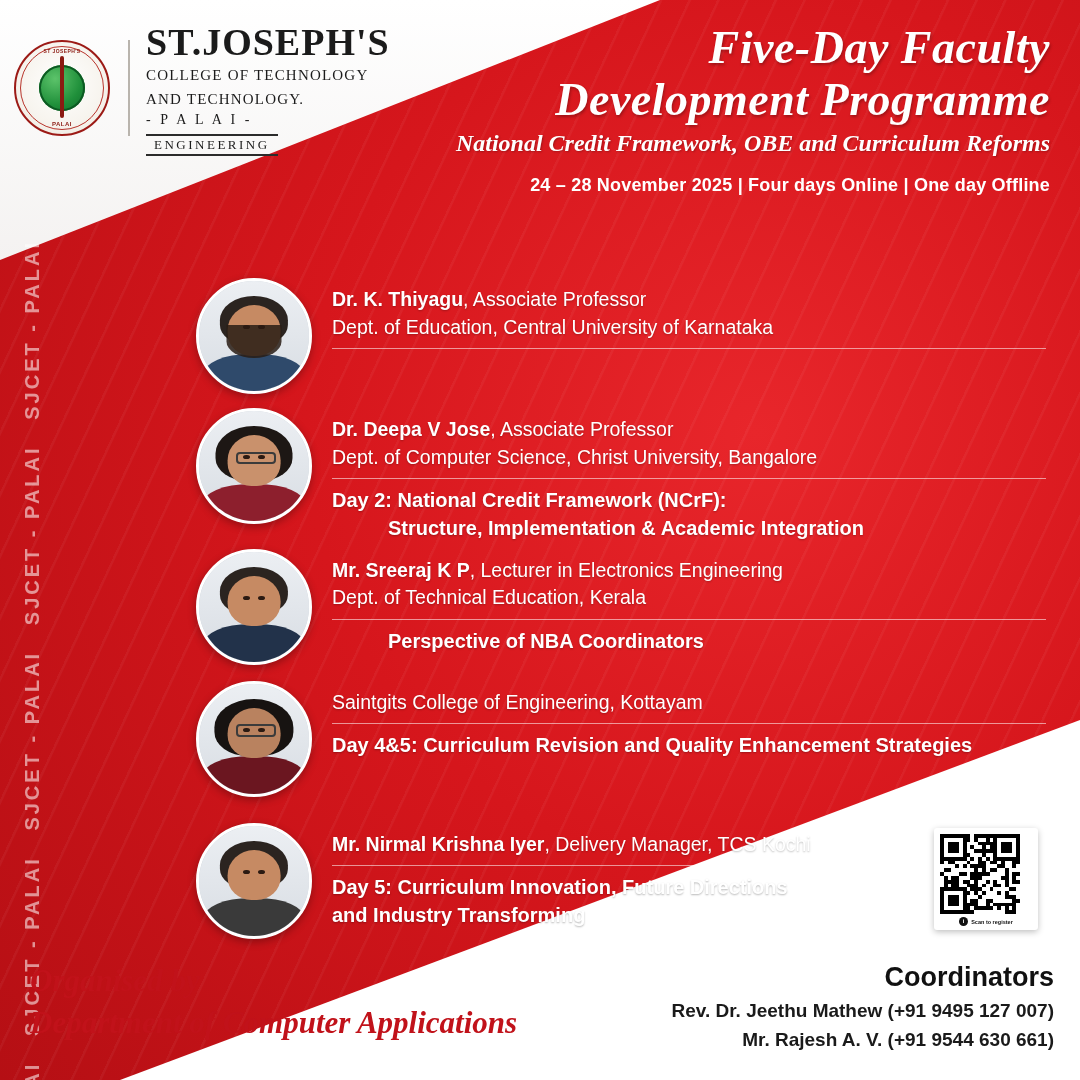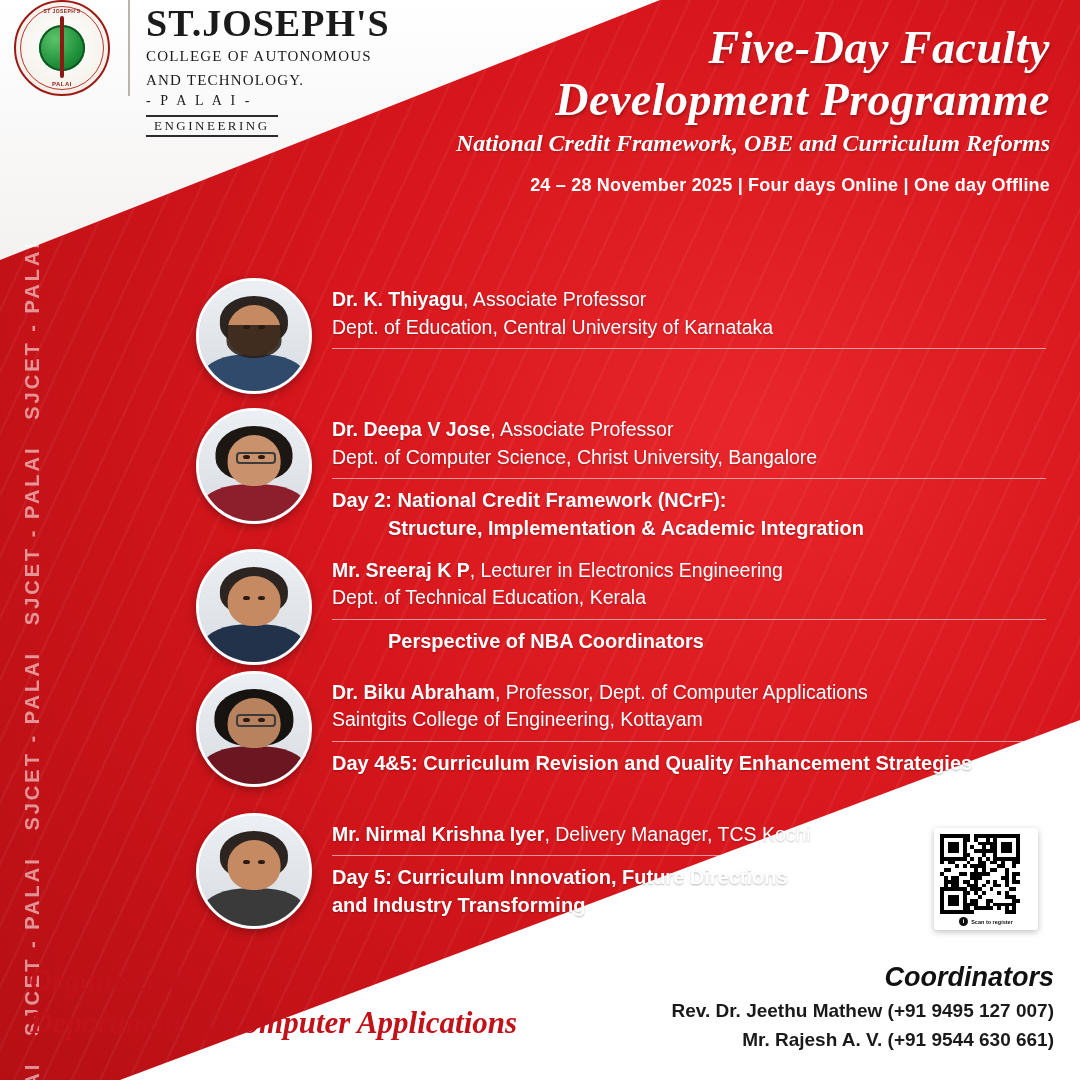--- a/index.html
+++ b/index.html
@@ -52,21 +52,21 @@
     color:rgba(255,255,255,0.55);
     font-size:20px;letter-spacing:3px;font-weight:700;
     line-height:64px;
     white-space:pre;
   }
 
   
   .logo-block{
     position:absolute;left:0;top:0;width:660px;height:175px;
     z-index:6;
-    display:flex;align-items:flex-start;
+    display:flex;align-items:center;
   }
   .crest{
     margin-left:14px;
     width:92px;height:92px;border-radius:50%;
     border:2px solid #9c1a16;
     background:radial-gradient(circle at 50% 45%, #ffffff 0%, #f7f4ee 60%, #e9e2d6 100%);
     position:relative;
     display:flex;align-items:center;justify-content:center;
     flex:0 0 auto;
   }
@@ -194,21 +194,21 @@
     color:#c1121a;
     font-family:"Liberation Serif", serif;
     font-style:italic;font-weight:700;
     font-size:31px;line-height:1.35;
   }
   .coord{
     position:absolute;right:26px;bottom:26px;z-index:7;
     text-align:right;color:#111111;
   }
   .coord .hd{
-    font-size:27px;font-weight:700;margin-bottom:4px;color:#111;font-style:italic;
+    font-size:27px;font-weight:700;margin-bottom:4px;color:#111;
   }
   .coord .ln{font-size:19px;font-weight:700;line-height:1.5;color:#1a1a1a;}
 
   
   .qr-box{
     position:absolute;right:42px;bottom:150px;z-index:7;
     width:92px;background:#ffffff;padding:6px 6px 4px 6px;border-radius:3px;
     box-shadow:0 2px 6px rgba(0,0,0,.25);
   }
   .qr-grid{
@@ -240,21 +240,21 @@
   <div class="logo-block">
     <div class="crest">
       <div class="ring-text"></div>
       <div class="tiny-top">ST JOSEPH'S</div>
       <div class="globe"></div>
       <div class="tiny">PALAI</div>
     </div>
     <div class="divider-v"></div>
     <div class="college">
       <div class="l1">ST.JOSEPH'S</div>
-      <div class="l2">COLLEGE OF AUTONOMOUS</div>
+      <div class="l2">COLLEGE OF TECHNOLOGY</div>
       <div class="l2">AND TECHNOLOGY.</div>
       <div class="l3">- P A L A I -</div>
       <div class="l4">ENGINEERING</div>
     </div>
   </div>
 
   <div class="title-wrap">
     <div class="title-main">Five-Day Faculty</div>
     <div class="title-main">Development Programme</div>
     <div class="subtitle" style="margin-top:0">National Credit Framework, OBE and Curriculum Reforms</div>
@@ -302,21 +302,21 @@
         </div>
         <div class="name-line">Dept. of Computer Science, Christ University, Bangalore</div>
         <div class="rule"></div>
         <div class="topic">Day 2: National Credit Framework (NCrF):</div>
         <div class="topic">
             <span class="ind">Structure, Implementation &amp; Academic Integration</span>
           </div>
       </div>
     </div>
 
-    <div class="sp" style="margin-bottom:6px;">
+    <div class="sp" style="margin-bottom:16px;">
       <div class="photo">
         <div class="face">
           <div class="bg"></div>
             <div class="body" style="background:#22324a;"></div>
           <div class="hair"></div>
             <div class="skin"></div>
           <div class="eye l"></div>
             <div class="eye r"></div>
         </div>
       </div>
@@ -338,23 +338,20 @@
           <div class="bg"></div>
             <div class="sari" style="background:#6b1620;"></div>
           <div class="hair" style="background:#171311;width:72%;height:52%;"></div>
           <div class="skin" style="background:#b9825f;"></div>
           <div class="glasses"></div>
             <div class="eye l"></div>
             <div class="eye r"></div>
         </div>
       </div>
       <div class="info">
-        <div class="name-line">
-          <b>Dr. Biku Abraham</b><span>,  Professor, Dept. of Computer Applications</span>
-        </div>
         <div class="name-line">Saintgits College of Engineering, Kottayam</div>
         <div class="rule"></div>
         <div class="topic">Day 4&amp;5: Curriculum Revision and Quality Enhancement Strategies</div>
       </div>
     </div>
 
     <div class="sp">
       <div class="photo">
         <div class="face">
           <div class="bg"></div>

